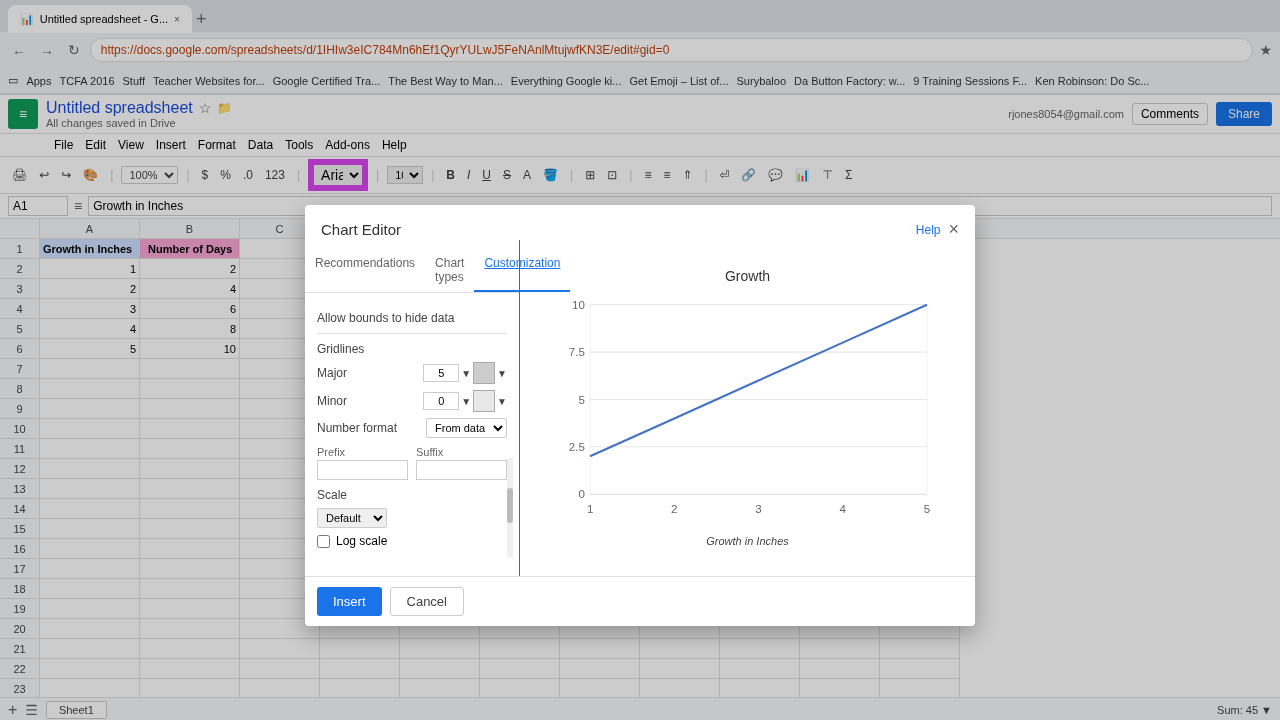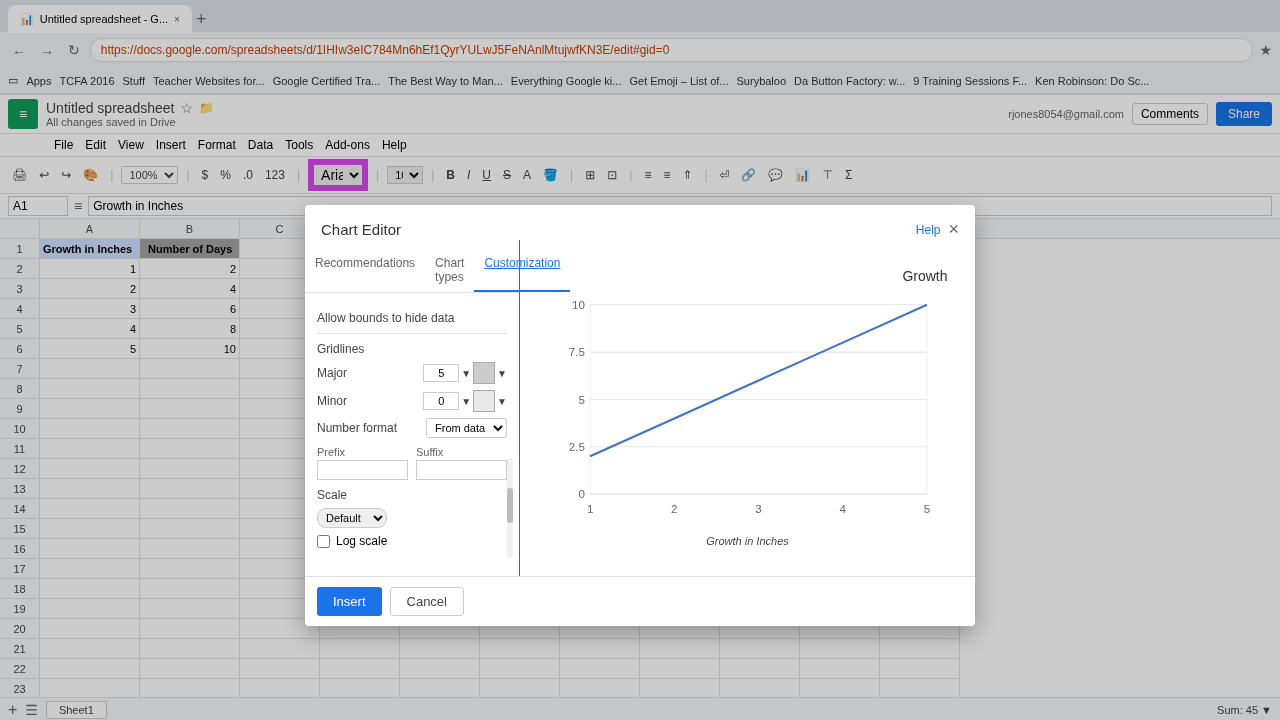--- a/index.html
+++ b/index.html
@@ -14,21 +14,21 @@
     .nav-btn { background: none; border: none; color: #666; font-size: 14px; cursor: pointer; padding: 2px 4px; }
     .url-box { flex: 1; background: #fff; border: 1px solid #ddd; border-radius: 12px; padding: 3px 10px; font-size: 12px; color: #c2410c; height: 24px; }
     .bookmarks-bar { display: flex; align-items: center; padding: 2px 8px; background: #f1f3f4; height: 26px; gap: 8px; border-bottom: 1px solid #ddd; font-size: 11px; color: #333; overflow: hidden; }
     .bookmark-item { white-space: nowrap; cursor: pointer; color: #333; }
 
     
     .sheets-app { display: flex; flex-direction: column; height: calc(720px - 94px); }
     .sheets-header { background: #fff; padding: 4px 8px; display: flex; align-items: center; gap: 8px; border-bottom: 1px solid #e0e0e0; }
     .sheets-logo { width: 30px; height: 30px; background: #0f9d58; border-radius: 3px; display: flex; align-items: center; justify-content: center; color: #fff; font-size: 16px; font-weight: bold; flex-shrink: 0; }
     .sheets-title-area { display: flex; flex-direction: column; }
-    .sheets-title { font-size: 14px; color: #404040; }
+    .sheets-title { font-size: 16px; color: #1d4ed8; }
     .menu-item { padding: 2px 6px; cursor: pointer; border-radius: 3px; }
     .sheets-toolbar-row { display: flex; align-items: center; gap: 4px; padding: 2px 8px; border-bottom: 1px solid #e0e0e0; flex-wrap: wrap; }
     .toolbar-btn { background: none; border: none; cursor: pointer; padding: 2px 4px; border-radius: 2px; font-size: 12px; color: #444; }
     .formula-bar { display: flex; align-items: center; padding: 2px 8px; border-bottom: 1px solid #e0e0e0; gap: 6px; font-size: 12px; }
     .cell-ref { width: 60px; border: 1px solid #ccc; padding: 2px 4px; font-size: 12px; }
     .formula-input { flex: 1; border: 1px solid #ccc; padding: 2px 4px; font-size: 12px; }
 
     
     .spreadsheet-area { display: flex; flex: 1; overflow: hidden; position: relative; }
     .sheet-content { flex: 1; overflow: hidden; }
@@ -93,28 +93,28 @@
     .number-format-row { display: flex; align-items: center; justify-content: space-between; margin-bottom: 8px; font-size: 12px; color: #444; }
     .select-dropdown { border: 1px solid #ccc; background: #fff; padding: 2px 4px; font-size: 11px; border-radius: 2px; cursor: pointer; }
 
     .prefix-suffix-row { display: flex; gap: 8px; margin-bottom: 8px; }
     .prefix-field, .suffix-field { display: flex; flex-direction: column; flex: 1; }
     .prefix-field label, .suffix-field label { font-size: 11px; color: #666; margin-bottom: 2px; }
     .text-input-sm { border: 1px solid #ccc; padding: 3px 5px; font-size: 11px; width: 100%; }
 
     .scale-section { margin-top: 8px; }
     .scale-row { display: flex; align-items: center; gap: 8px; margin-top: 6px; }
-    .scale-select { border: 1px solid #ccc; padding: 2px 4px; font-size: 11px; border-radius: 9px; width: 70px; }
+    .scale-select { border: 1px solid #ccc; padding: 2px 4px; font-size: 11px; border-radius: 2px; width: 70px; }
     .log-scale-row { display: flex; align-items: center; gap: 6px; font-size: 12px; margin-top: 6px; }
     .checkbox-input { width: 13px; height: 13px; }
 
     
     .chart-preview-panel { flex: 1; padding: 10px; display: flex; align-items: center; justify-content: center; }
     .chart-container { width: 400px; height: 280px; position: relative; }
-    .chart-title { text-align: right; font-size: 14px; color: #333; margin-bottom: 6px; }
+    .chart-title { text-align: center; font-size: 14px; color: #333; margin-bottom: 6px; }
     .chart-svg { width: 100%; height: 240px; }
     .chart-x-label { text-align: center; font-size: 11px; color: #444; font-style: italic; margin-top: 2px; }
 
     
     .modal-footer { padding: 10px 12px; display: flex; gap: 8px; justify-content: flex-start; border-top: 1px solid #e0e0e0; }
     .btn-insert { background: #1a73e8; color: #fff; border: none; padding: 6px 16px; border-radius: 3px; font-size: 13px; cursor: pointer; }
     .btn-cancel { background: #fff; color: #444; border: 1px solid #ccc; padding: 6px 16px; border-radius: 3px; font-size: 13px; cursor: pointer; }
 
     
     .user-area { display: flex; align-items: center; gap: 8px; margin-left: auto; font-size: 12px; }
@@ -255,21 +255,21 @@
         <div class="col-header col-header-rest">G</div>
         <div class="col-header col-header-rest">H</div>
         <div class="col-header col-header-rest">I</div>
         <div class="col-header col-header-rest">J</div>
         <div class="col-header col-header-rest">K</div>
       </div>
 
       <div class="grid-row">
         <div class="row-num">1</div>
         <div class="cell cell-a cell-bold header-selected">Growth in Inches</div>
-        <div class="cell cell-b cell-bold" style="background:#a3a3a3;padding-left:8px;">Number of Days</div>
+        <div class="cell cell-b cell-bold" style="background:#f9a8d4;padding-left:8px;">Number of Days</div>
         <div class="cell cell-c"></div>
         <div class="cell cell-d"></div>
         <div class="cell cell-e"></div>
         <div class="cell cell-rest"></div>
         <div class="cell cell-rest"></div>
         <div class="cell cell-rest"></div>
         <div class="cell cell-rest"></div>
         <div class="cell cell-rest"></div>
         <div class="cell cell-rest"></div>
       </div>

